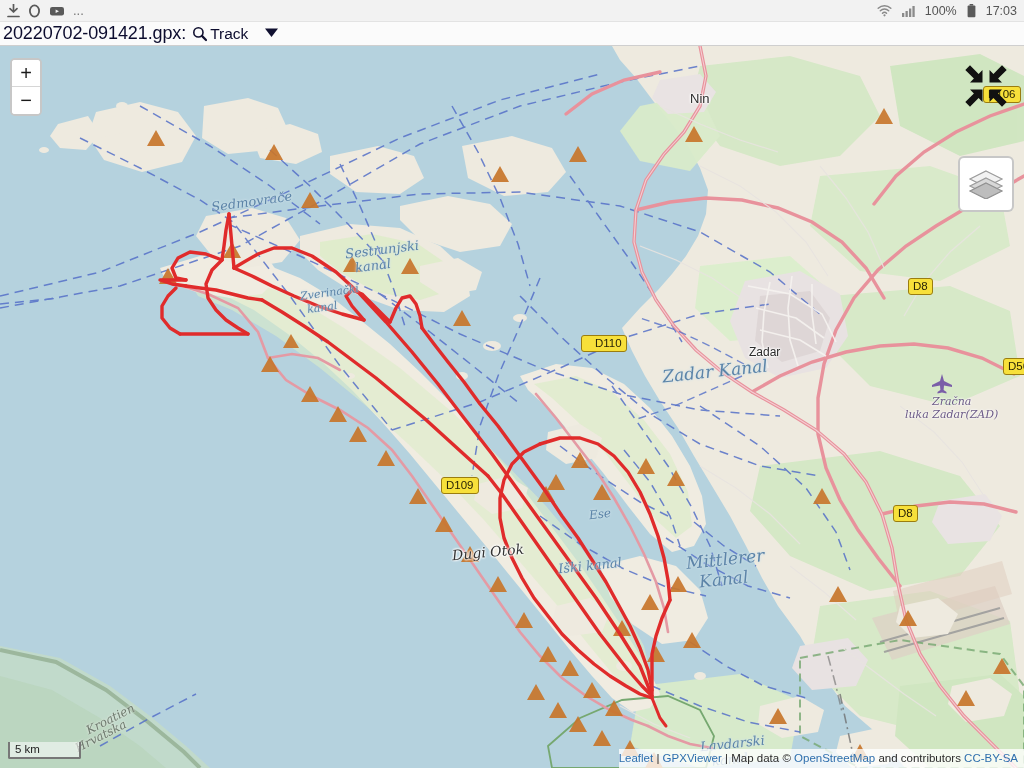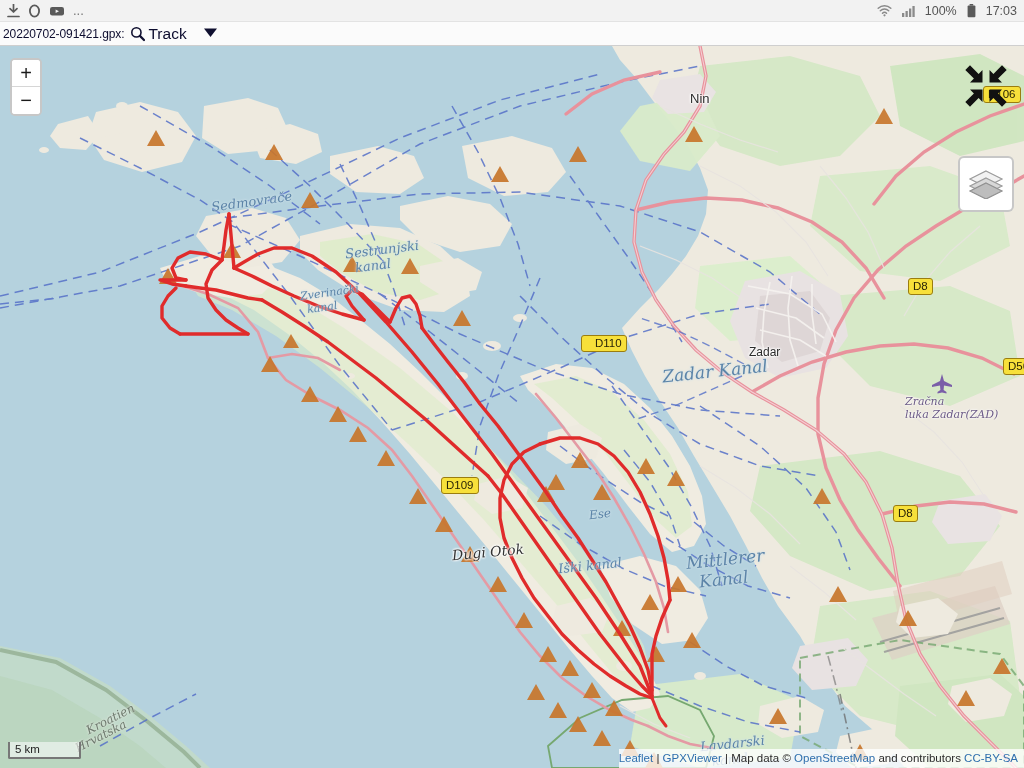--- a/index.html
+++ b/index.html
@@ -30,21 +30,21 @@
   #title-bar {
     position: absolute; top: 22px; left: 0;
     width: 1024px; height: 24px;
     background: #fbfbfb;
     display: flex; align-items: center;
     padding-left: 3px;
     border-bottom: 1px solid #cfcfcf;
     font-size: 15px; color: #0c0c2e;
     white-space: nowrap;
   }
-  #gpx-filename { font-size: 12px; letter-spacing: -.1px; }
+  #gpx-filename { font-size: 18px; letter-spacing: -.1px; }
   #magnifier-icon { margin: 0 3px 0 6px; line-height: 0; }
   #track-label { font-size: 15.5px; margin-right: 16px; }
   #track-caret { font-size: 13px; }
 
   
   #map {
     position: absolute; top: 46px; left: 0;
     width: 1024px; height: 722px;
     background: #b5d2de;
     overflow: hidden;
@@ -72,21 +72,21 @@
     text-shadow: -1px 0 2px #fff, 1px 0 2px #fff, 0 -1px 2px #fff, 0 1px 2px #fff;
     font-family: "DejaVu Serif", serif;
   }
   .lbl-border {
     color: #6e7a6e; font-style: italic;
     text-shadow: 0 0 2px #dfe6dd, 0 0 3px #dfe6dd;
   }
   .lbl-airport {
     color: #6b5a86; font-style: italic;
     text-shadow: 0 0 2px #fff, 0 0 3px #fff;
-    text-align: left;
+    text-align: center;
   }
 
   
   .shield {
     position: absolute;
     background: #f7e03a;
     border: 1.6px solid #9a7d10;
     border-radius: 3px;
     color: #2a2506;
     font-size: 11.5px;

